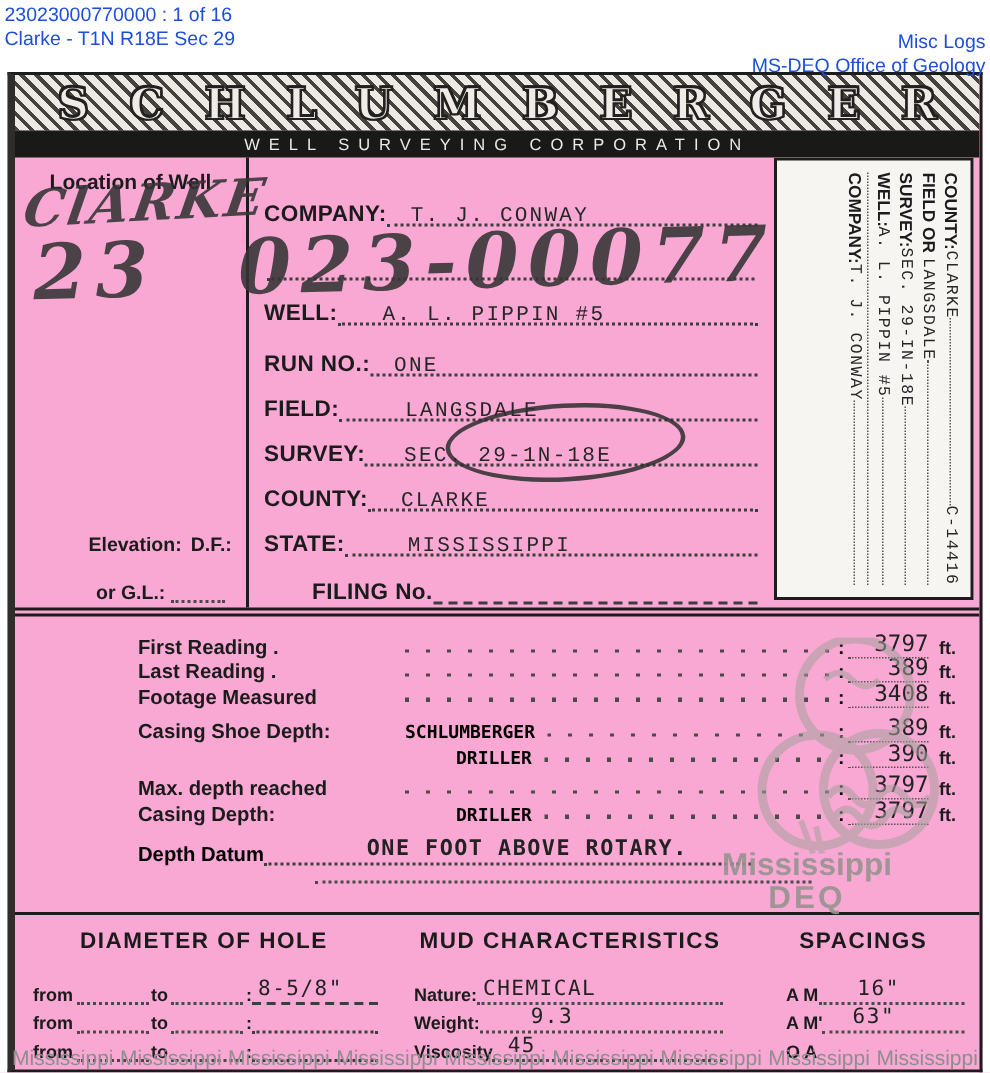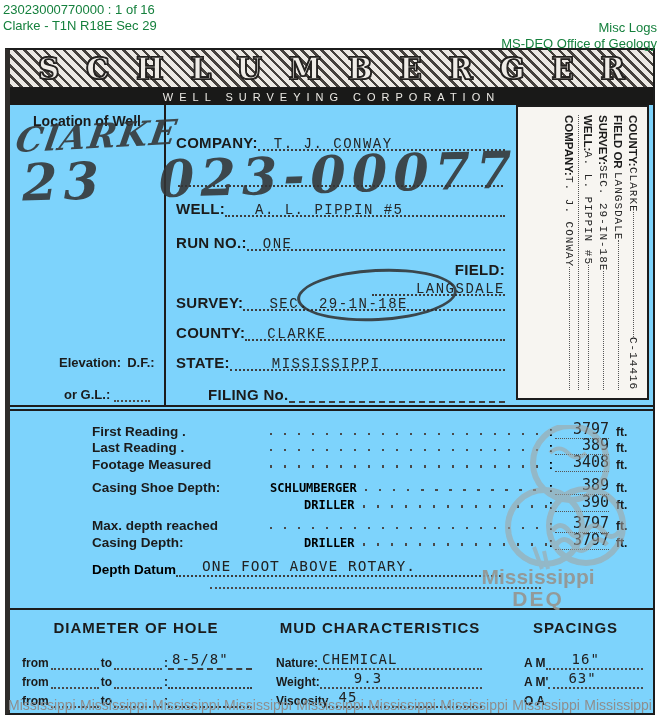--- a/index.html
+++ b/index.html
@@ -1,26 +1,26 @@
 <!DOCTYPE html>
 <html><head>
 <meta charset="utf-8">
 <style>
   * { margin:0; padding:0; box-sizing:border-box; }
   html,body { width:660px; height:715px; overflow:hidden; background:#ffffff;
               font-family:"Liberation Sans", sans-serif; position:relative; }
 
   
-  .page-header { position:absolute; top:2px; left:3px; right:3px; font-size:13px; color:#15803d; z-index:2; }
+  .page-header { position:absolute; top:2px; left:3px; right:3px; font-size:13px; color:#1d4ed8; z-index:2; }
   .ph-left { float:left; line-height:16px; }
   .ph-right { float:right; text-align:right; line-height:16px;margin-top:18px; }
 
   
   .scan { position:absolute; left:5px; top:48px; width:650px; height:667px;
-          background:#7dd3fc; border:2px solid #1c1c1c; border-left:5px solid #2f2d2b; overflow:hidden; }
+          background:#f9a8d4; border:2px solid #1c1c1c; border-left:5px solid #2f2d2b; overflow:hidden; }
 
   .banner { height:38px; border-bottom:1px solid #1c1c1c;
             background:repeating-linear-gradient(45deg,#45413d 0 2.5px,#ece9e4 2.5px 7px);
             display:flex; align-items:center; justify-content:center; overflow:hidden; }
   .banner-text { font-family:"DejaVu Serif", serif; font-weight:bold; font-size:29px;
                  letter-spacing:27px; padding-left:27px; white-space:nowrap; color:#efece7;
                  -webkit-text-stroke:1.3px #23211f;
                  text-shadow:1px 1px 0 #23211f,-1px -1px 0 #23211f,1px -1px 0 #23211f,-1px 1px 0 #23211f; }
   .corp-bar { height:17px; background:#191918; color:#eceae5; font-size:11px;
               letter-spacing:6px; display:flex; align-items:center; justify-content:center; white-space:nowrap; }
@@ -47,32 +47,32 @@
   .sb-box { position:absolute; left:3px; right:4px; top:0; bottom:5px; border:2px solid #1c1c1c;
             writing-mode:vertical-rl; padding:8px 5px; background:#f7f5f1; }
   .sb-line { display:flex; margin:0 3px; align-items:center; }
   .sb-label { font-weight:bold; font-size:11.5px; color:#1b1b1b; white-space:pre; }
   .sb-value { font-family:"Liberation Mono", monospace; font-size:11px; letter-spacing:1px; white-space:pre; color:#262626; }
   .sb-fill { flex:1; border-left:1.5px dotted #555; align-self:center; min-height:8px; }
   .sb-extra { font-family:"Liberation Mono", monospace; font-size:11px; letter-spacing:1px; color:#262626; }
 
   
   .readings { position:relative; height:198px; border-top:2px solid #1c1c1c; margin-top:2px; }
-  .r-row { position:absolute; left:82px; right:12px; display:flex; align-items:flex-end; height:16px; }
+  .r-row { position:absolute; left:82px; right:2px; display:flex; align-items:flex-end; height:16px; }
   .r-label { font-weight:bold; font-size:13.5px; color:#1b1b1b; width:178px; white-space:nowrap; }
   .r-mid { font-family:"DejaVu Sans Mono", monospace; font-weight:bold; font-size:12px; white-space:pre; padding-right:8px; }
   .leader { flex:1; height:2.5px; align-self:flex-end; margin:0 2px 4px 0;
             background:repeating-linear-gradient(90deg,#4a4a4a 0 2.5px,transparent 2.5px 14px); }
   .r-colon { font-weight:bold; font-size:13px; margin-right:2px; }
   .r-value { font-family:"DejaVu Sans Mono", monospace; font-size:15px; width:54px; text-align:right;
              border-bottom:1.5px dotted #555; color:#222; }
   .r-unit { font-weight:bold; font-size:12px; width:32px; padding-left:7px; color:#1b1b1b; }
-  .dd-row { position:absolute; left:82px; right:152px; top:146px; display:flex; align-items:flex-end; }
+  .dd-row { position:absolute; left:82px; right:152px; top:146px; display:flex; align-items:flex-end;text-align:center; }
   .dd-label { font-weight:bold; font-size:13.5px; white-space:nowrap; }
-  .dd-line { flex:1; border-bottom:2px dotted #3d3d3d; padding-left:26px; }
+  .dd-line { flex:1; border-bottom:2px dotted #3d3d3d; padding-left:26px;font-weight:bold; }
   .dd-value { font-family:"DejaVu Sans Mono", monospace; font-size:14.5px; letter-spacing:1px; white-space:pre;
               transform:translateY(3px); color:#222; }
   .blank-rule2 { position:absolute; left:200px; right:112px; top:176px; border-bottom:2px dotted #4a4a4a; }
 
   
   .bottom { border-top:2px solid #1c1c1c; margin-top:1px; height:110px; display:flex; position:relative; }
   .b-col { padding-top:9px; }
   .b-c1 { width:252px; } .b-c2 { width:236px; } .b-c3 { flex:1; }
   .b-title { font-weight:bold; font-size:15px; letter-spacing:1px; text-align:center; color:#1b1b1b; white-space:nowrap; }
   .b-rows { margin-top:15px; }
@@ -152,21 +152,21 @@
         <span class="f-line" style="padding-left:30px;">
             <span class="f-value">A. L. PIPPIN #5</span>
           </span>
       </div>
       <div class="f-row" style="top:126px;">
         <span class="f-label">RUN NO.:</span>
         <span class="f-line">
             <span class="f-value">ONE</span>
           </span>
       </div>
-      <div class="f-row" style="top:156px;flex-direction:column;">
+      <div class="f-row" style="top:156px;">
         <span class="f-label">FIELD:</span>
         <span class="f-line" style="padding-left:44px;">
             <span class="f-value">LANGSDALE</span>
           </span>
       </div>
       <div class="f-row" style="top:186px;">
         <span class="f-label">SURVEY:</span>
         <span class="f-line" style="padding-left:26px;">
             <span class="f-value">SEC. 29-1N-18E</span>
           </span>

